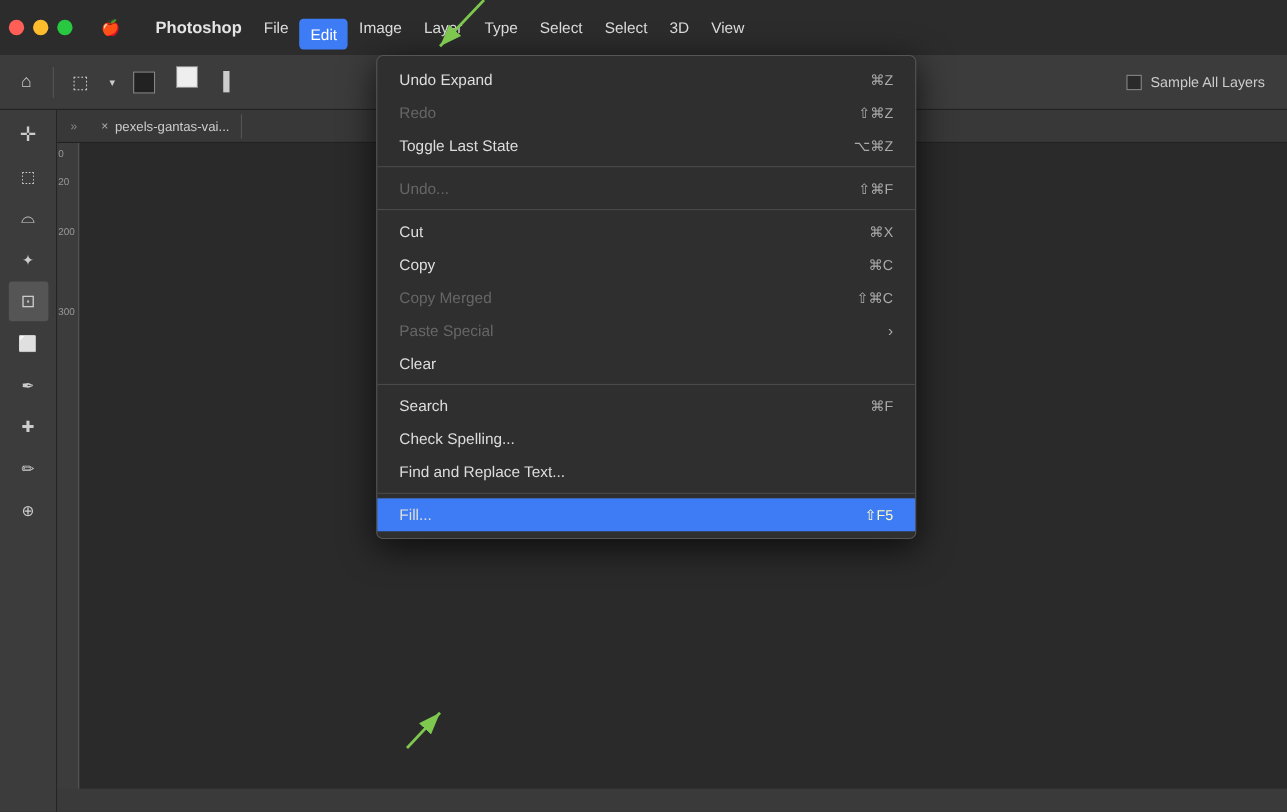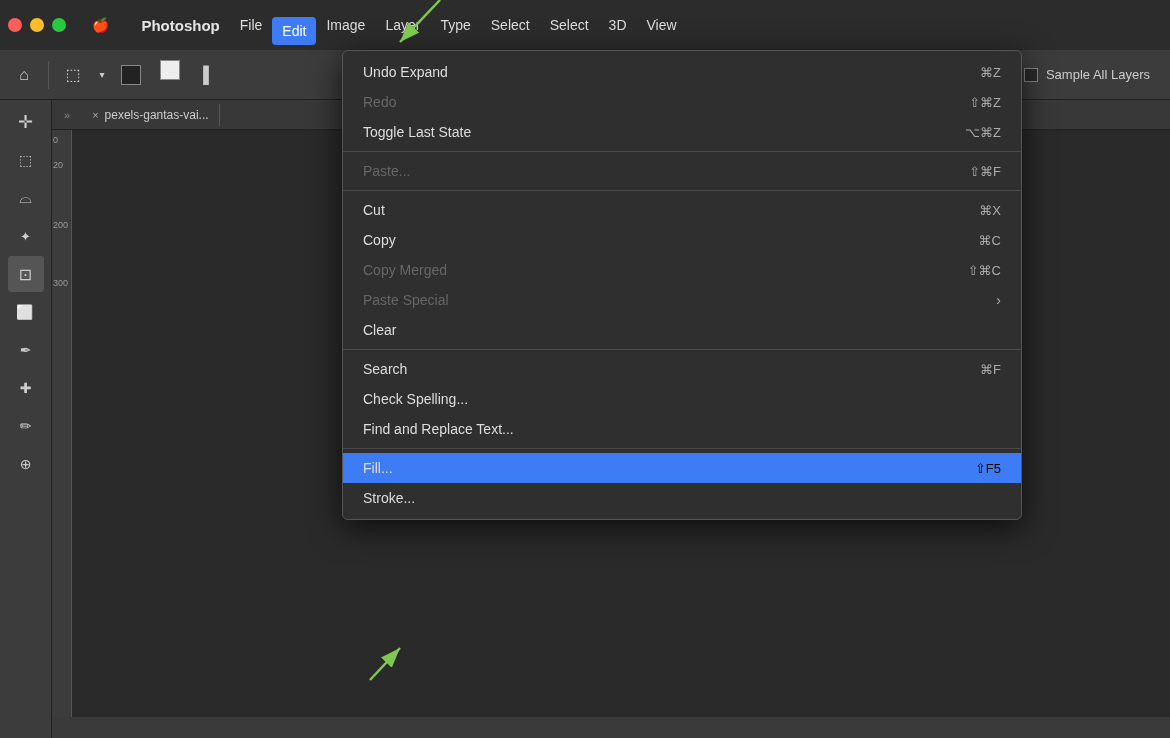--- a/index.html
+++ b/index.html
@@ -199,21 +199,21 @@
     .ruler-vtick {
       position: absolute;
       color: #999;
       font-size: 9px;
       left: 1px;
     }
     .dropdown-menu {
       position: absolute;
       top: 50px;
       left: 342px;
-      width: 680px;
+      width: 491px;
       background: #2f2f2f;
       border: 1px solid #555;
       border-radius: 6px;
       box-shadow: 0 8px 32px rgba(0,0,0,0.7);
       z-index: 200;
       padding: 6px 0;
     }
     .menu-item {
       display: flex;
       align-items: center;
@@ -224,21 +224,21 @@
       font-size: 14px;
       min-height: 30px;
     }
     .menu-item.highlighted { background: #3d7cf5; }
     .menu-item.disabled { color: #666; cursor: default; }
     .menu-shortcut {
       color: #aaa;
       font-size: 13px;
       margin-left: auto;
     }
-    .menu-item.highlighted .menu-shortcut { color: #000000; text-align: center; }
+    .menu-item.highlighted .menu-shortcut { color: #fef9c3; text-align: center; }
     .menu-separator {
       height: 1px;
       background: #4a4a4a;
       margin: 4px 0;
     }
     .menu-arrow {
       color: #aaa;
       margin-left: 8px;
     }
 
@@ -318,21 +318,21 @@
         <span class="tab-close">×</span>
         <span>pexels-gantas-vai...</span>
       </div>
     </div>
 
 
     <div style="display:flex;flex:1;height:calc(100% - 51px);">
       <div class="ruler-v-numbers">
         <span class="ruler-vtick" style="top:5px;">0</span>
         <span class="ruler-vtick" style="top:30px;">20</span>
-        <span class="ruler-vtick" style="top:90px;">200</span>
+        <span class="ruler-vtick" style="top:76px;">200</span>
         <span class="ruler-vtick" style="top:148px;">300</span>
         <span class="ruler-vtick" style="top:188px;margin-left:20px;">400</span>
       </div>
       <div class="canvas-image-area" style="background:#2a2a2a;margin:0;flex:1;"></div>
     </div>
   </div>
 </div>
 
 <div class="dropdown-menu">
 
@@ -346,21 +346,21 @@
     <span class="menu-shortcut">⇧⌘Z</span>
   </div>
 
   <div class="menu-item">
     <span>Toggle Last State</span>
     <span class="menu-shortcut">⌥⌘Z</span>
   </div>
   <div class="menu-separator"></div>
 
   <div class="menu-item disabled">
-    <span>Paste...</span>
+    <span>Undo...</span>
     <span class="menu-shortcut">⇧⌘F</span>
   </div>
   <div class="menu-separator"></div>
 
   <div class="menu-item">
     <span>Cut</span>
     <span class="menu-shortcut">⌘X</span>
   </div>
 
   <div class="menu-item">
@@ -396,23 +396,20 @@
   <div class="menu-item">
     <span>Find and Replace Text...</span>
   </div>
   <div class="menu-separator"></div>
 
   <div class="menu-item highlighted">
     <span>Fill...</span>
     <span class="menu-shortcut">⇧F5</span>
   </div>
 
-  <div class="menu-item">
-    <span>Stroke...</span>
-  </div>
 
 </div>
 
 <svg class="arrow-svg" style="position:fixed;top:0;left:0;width:1170px;height:738px;pointer-events:none;z-index:500;">
 
   <defs>
     <marker id="arrowhead1" markerWidth="8" markerHeight="6" refX="8" refY="3" orient="auto">
       <polygon points="0 0, 8 3, 0 6" fill="#7ec850"></polygon>
     </marker>
     <marker id="arrowhead2" markerWidth="8" markerHeight="6" refX="8" refY="3" orient="auto">

